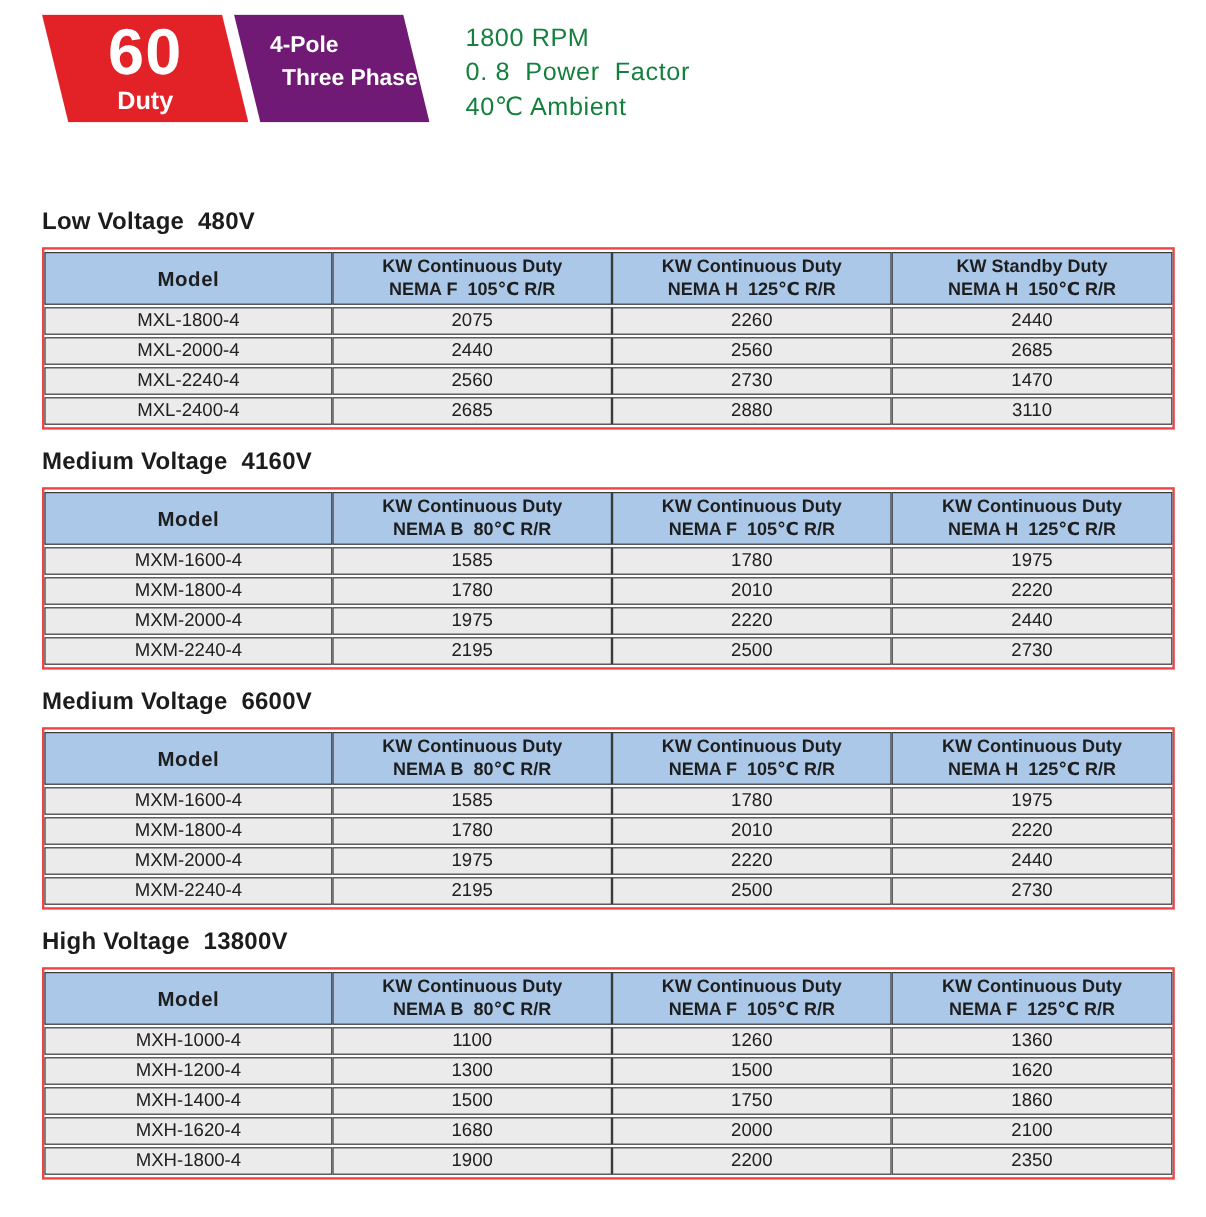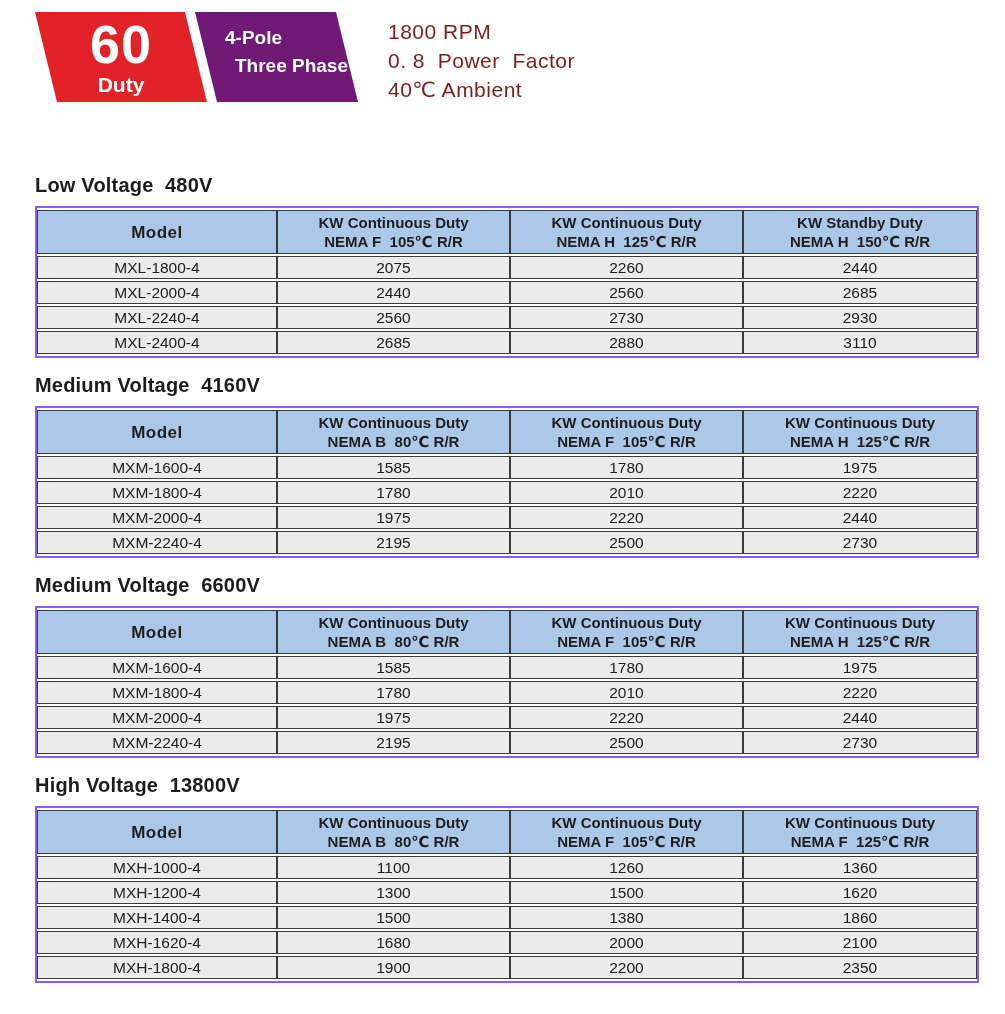--- a/index.html
+++ b/index.html
@@ -38,39 +38,39 @@
   .badge-gray .pole {
     font-size: 19px; font-weight: bold; line-height: 24px;
     padding: 14px 0 0 30px;
   }
   .badge-gray .phase {
     font-size: 19px; font-weight: bold; line-height: 24px;
     padding: 4px 0 0 40px;
   }
   .specs { position: absolute; left: 388px; top: 17px; }
   .specs .spec-line {
-    font-size: 21px; line-height: 29px; color: #7f1d1d;
+    font-size: 21px; line-height: 29px; color: #15803d;
     white-space: pre; letter-spacing: 0.5px;
   }
 
   
   .content { padding-left: 35px; }
   .section { margin-top: 14px; }
   .section.first { margin-top: 54px; }
   .sec-title {
     font-size: 20px; font-weight: bold; color: #1c1c1c;
     line-height: 26px; margin-bottom: 8px; white-space: pre;
     letter-spacing: 0.2px;
   }
 
   
   table.spec-table {
     width: 940px; table-layout: fixed;
     border-collapse: separate; border-spacing: 0 2px;
-    border: 2px solid #8b5cf6;
+    border: 2px solid #ef4444;
     background: #ffffff;
   }
   .spec-table th, .spec-table td {
     border: 1px solid #3a3a3a;
   }
   .spec-table th {
     background: #abc8e9; color: #1e1e1e;
     font-size: 15px; font-weight: bold;
     height: 44px; vertical-align: middle; text-align: center;
     padding: 2px;
@@ -144,21 +144,21 @@
             <tr>
               <td>MXL-2000-4</td>
               <td>2440</td>
               <td>2560</td>
               <td>2685</td>
             </tr>
             <tr>
               <td>MXL-2240-4</td>
               <td>2560</td>
               <td>2730</td>
-              <td>2930</td>
+              <td>1470</td>
             </tr>
             <tr>
               <td>MXL-2400-4</td>
               <td>2685</td>
               <td>2880</td>
               <td>3110</td>
             </tr>
           </tbody>
       </table>
     </div>
@@ -314,21 +314,21 @@
             </tr>
             <tr>
               <td>MXH-1200-4</td>
               <td>1300</td>
               <td>1500</td>
               <td>1620</td>
             </tr>
             <tr>
               <td>MXH-1400-4</td>
               <td>1500</td>
-              <td>1380</td>
+              <td>1750</td>
               <td>1860</td>
             </tr>
             <tr>
               <td>MXH-1620-4</td>
               <td>1680</td>
               <td>2000</td>
               <td>2100</td>
             </tr>
             <tr>
               <td>MXH-1800-4</td>

